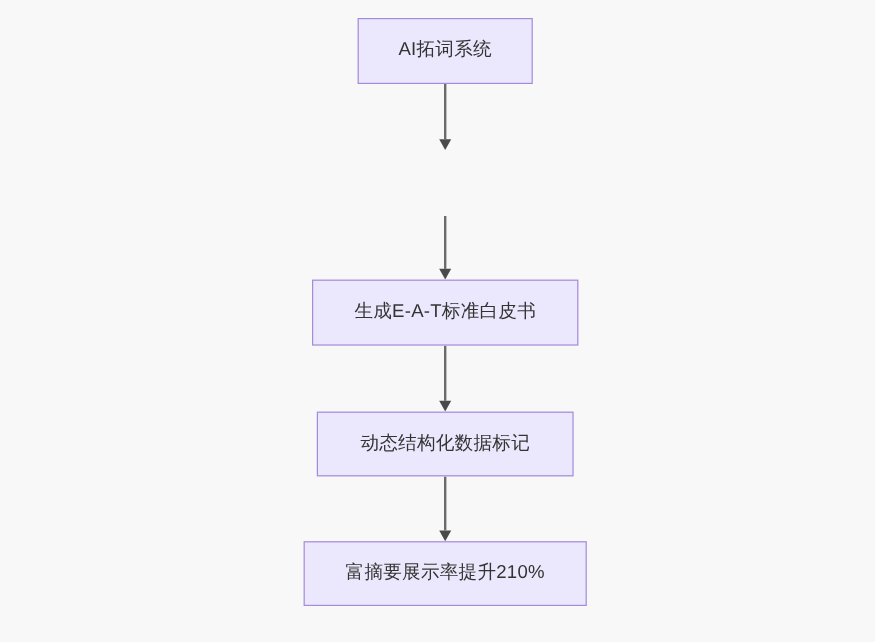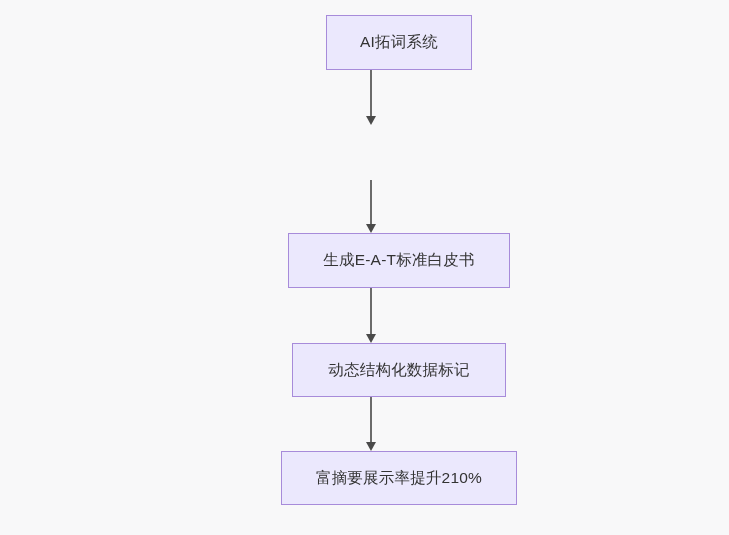--- a/index.html
+++ b/index.html
@@ -22,21 +22,20 @@
   .node {
     position: absolute;
     box-sizing: border-box;
     background: #ebe8fd;
     border: 1.8px solid #a78bda;
     border-radius: 0;
     display: flex;
     align-items: center;
     justify-content: center;
     transform: translateX(-50%);
-    margin-left: 28px;
   }
   .node-label {
     font-size: 15.5px;
     line-height: 1.2;
     color: #333333;
     letter-spacing: 0.2px;
     white-space: nowrap;
     text-align: center;
   }
   .edge {

